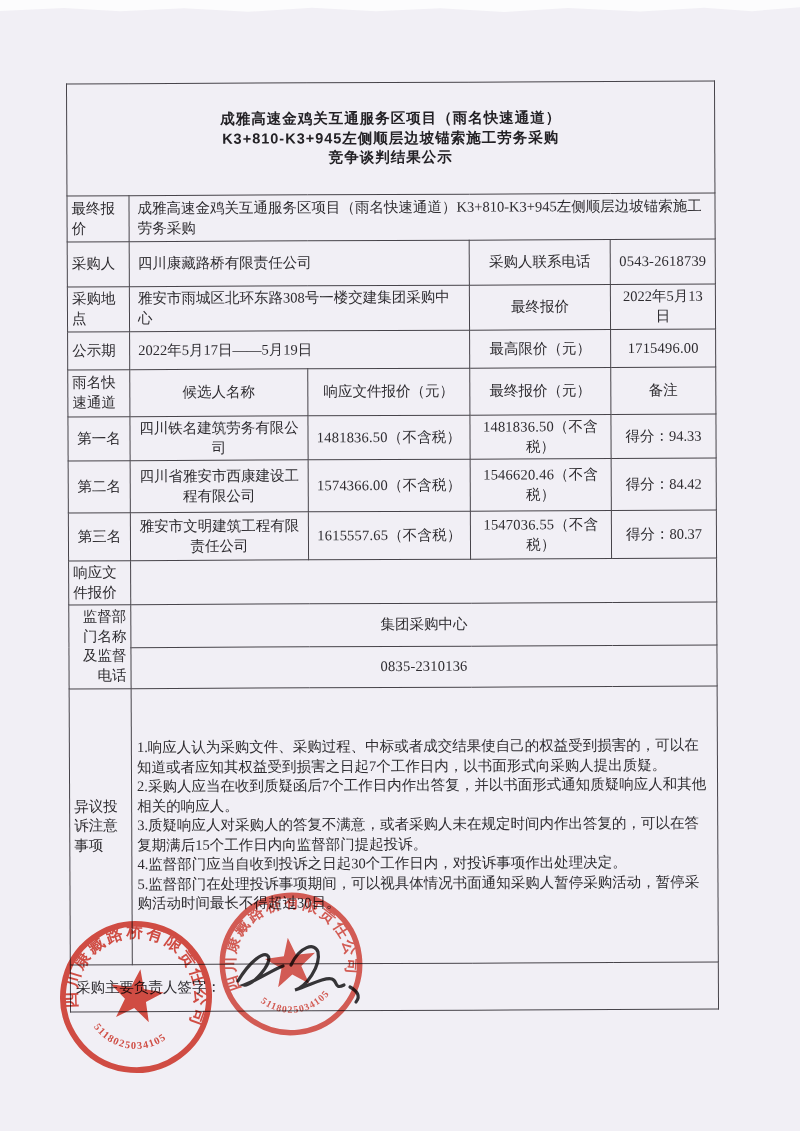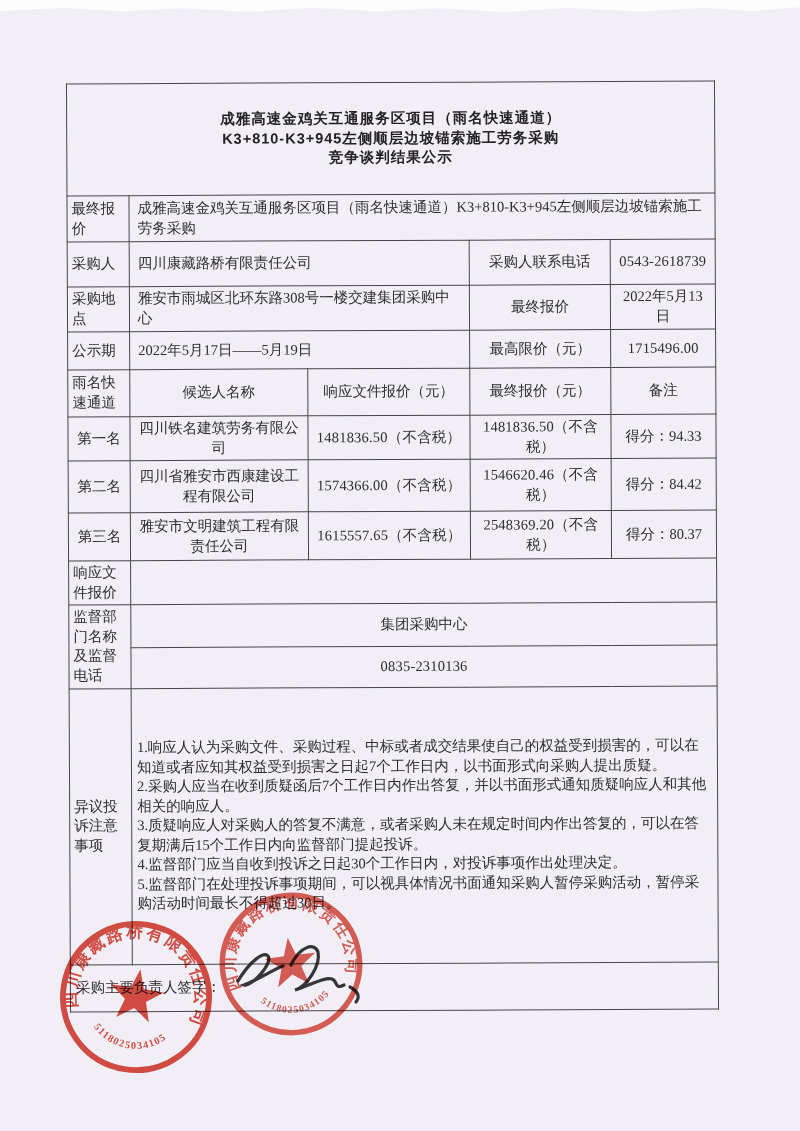--- a/index.html
+++ b/index.html
@@ -143,31 +143,31 @@
       <td class="ctr">四川省雅安市西康建设工程有限公司</td>
       <td class="ctr price">1574366.00（不含税）</td>
       <td class="ctr price">1546620.46（不含税）</td>
       <td class="ctr remark">得分：84.42</td>
     </tr>
 
     <tr class="r-c3">
       <td class="ctr">第三名</td>
       <td class="ctr">雅安市文明建筑工程有限责任公司</td>
       <td class="ctr price">1615557.65（不含税）</td>
-      <td class="ctr price">2548369.20（不含税）</td>
+      <td class="ctr price">1547036.55（不含税）</td>
       <td class="ctr remark">得分：80.37</td>
     </tr>
 
     <tr class="r-other">
       <td class="lbl">响应文件报价</td>
       <td colspan="4"></td>
     </tr>
 
     <tr class="r-sup1">
-      <td rowspan="2" class="lbl" style="text-align:left">监督部门名称及监督电话</td>
+      <td rowspan="2" class="lbl" style="text-align:right">监督部门名称及监督电话</td>
       <td colspan="4" class="ctr">集团采购中心</td>
     </tr>
     <tr class="r-sup2">
       <td colspan="4" class="ctr price">0835-2310136</td>
     </tr>
 
     <tr class="r-objection">
       <td class="lbl">异议投诉注意事项</td>
       <td colspan="4" class="objection-text">
         <div class="obj-item">1.响应人认为采购文件、采购过程、中标或者成交结果使自己的权益受到损害的，可以在知道或者应知其权益受到损害之日起7个工作日内，以书面形式向采购人提出质疑。</div>

